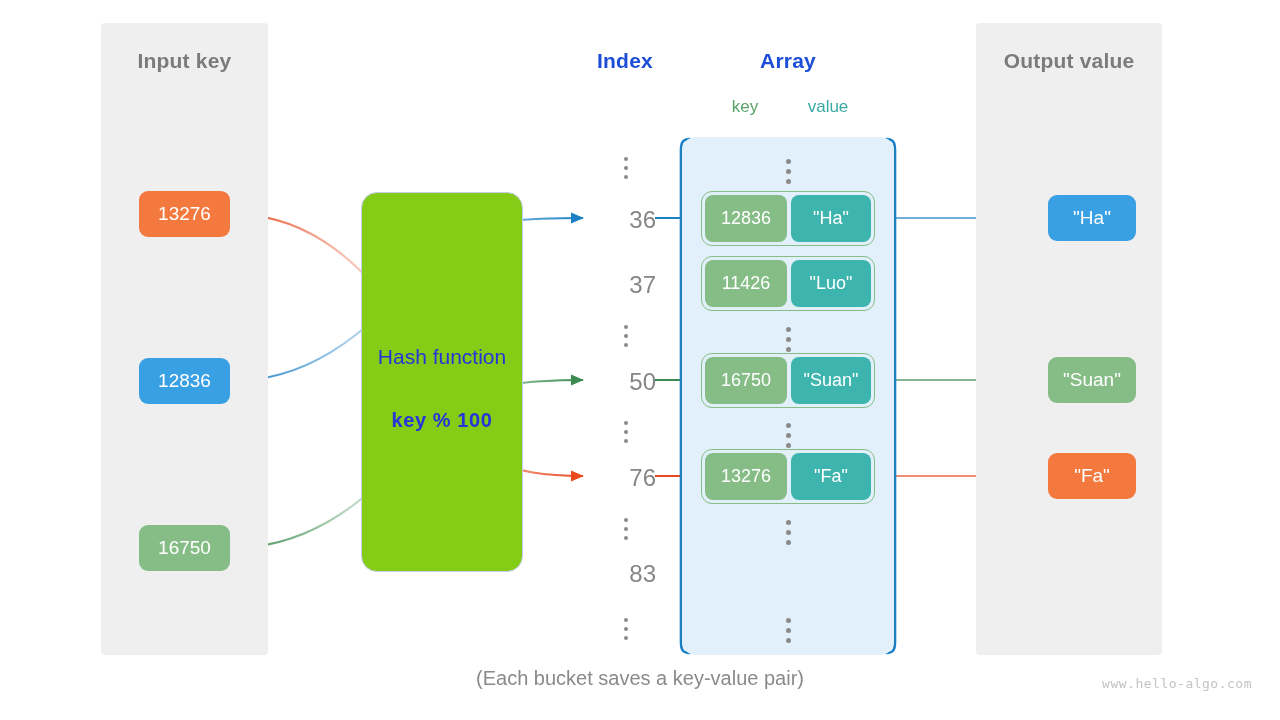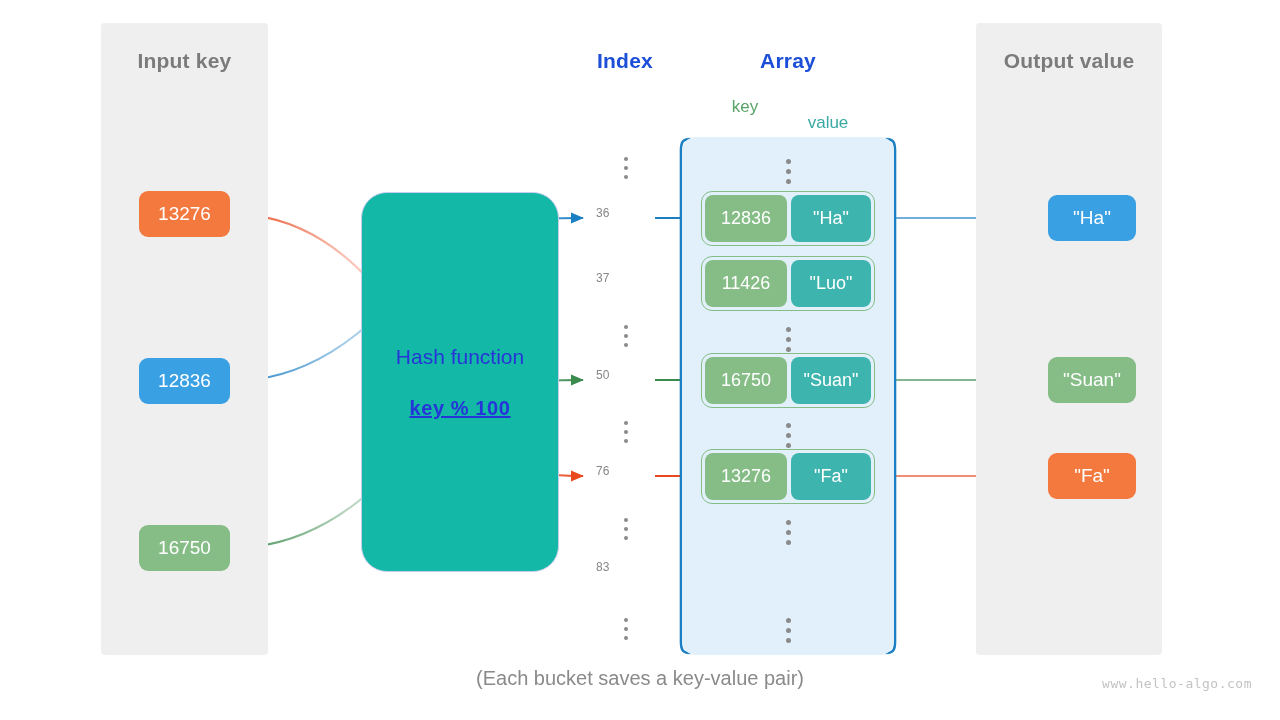--- a/index.html
+++ b/index.html
@@ -52,42 +52,42 @@
   #head-index { left: 565px; top: 49px; width: 120px; }
   #head-array { left: 728px; top: 49px; width: 120px; text-align: center; }
 
   .sub-head {
     position: absolute;
     font-size: 17px;
     text-align: center;
     width: 90px;
   }
   #head-key   { left: 700px; top: 97px; color: #5aa469; }
-  #head-value { left: 783px; top: 97px; color: #3aa9a4; margin-top: 16px; }
+  #head-value { left: 783px; top: 97px; color: #3aa9a4; }
 
   
   #hash-box {
     position: absolute;
     left: 361px;
     top: 192px;
-    width: 198px;
+    width: 162px;
     height: 380px;
-    background: #14b8a6;
+    background: #84cc16;
     border: 1px solid #c6cdef;
-    border-radius: 26px;
+    border-radius: 16px;
     box-sizing: border-box;
   }
   .hash-line {
     position: absolute;
     width: 100%;
     text-align: center;
     color: #2535d8;
   }
   #hash-title { top: 152px; font-size: 21px; }
-  #hash-expr  { top: 204px; font-size: 20px; font-weight: bold; letter-spacing: .6px; text-decoration: underline; }
+  #hash-expr  { top: 216px; font-size: 20px; font-weight: bold; letter-spacing: .6px; }
 
   
   .pill {
     position: absolute;
     border-radius: 9px;
     color: #ffffff;
     font-size: 19px;
     display: flex;
     align-items: center;
     justify-content: center;
@@ -102,22 +102,22 @@
   #in-2  { left: 139px; top: 525px; width: 91px; height: 46px; }
 
   #out-0 { left: 1048px; top: 195px; width: 88px; height: 46px; }
   #out-1 { left: 1048px; top: 357px; width: 88px; height: 46px; }
   #out-2 { left: 1048px; top: 453px; width: 88px; height: 46px; }
 
   
   .index-label {
     position: absolute;
     width: 60px;
-    text-align: left;
-    font-size: 12px;
+    text-align: right;
+    font-size: 24px;
     color: #868686;
     left: 596px;
   }
   .vdots {
     position: absolute;
     width: 60px;
     text-align: center;
     color: #8a8a8a;
     left: 596px;
     line-height: 4px;

